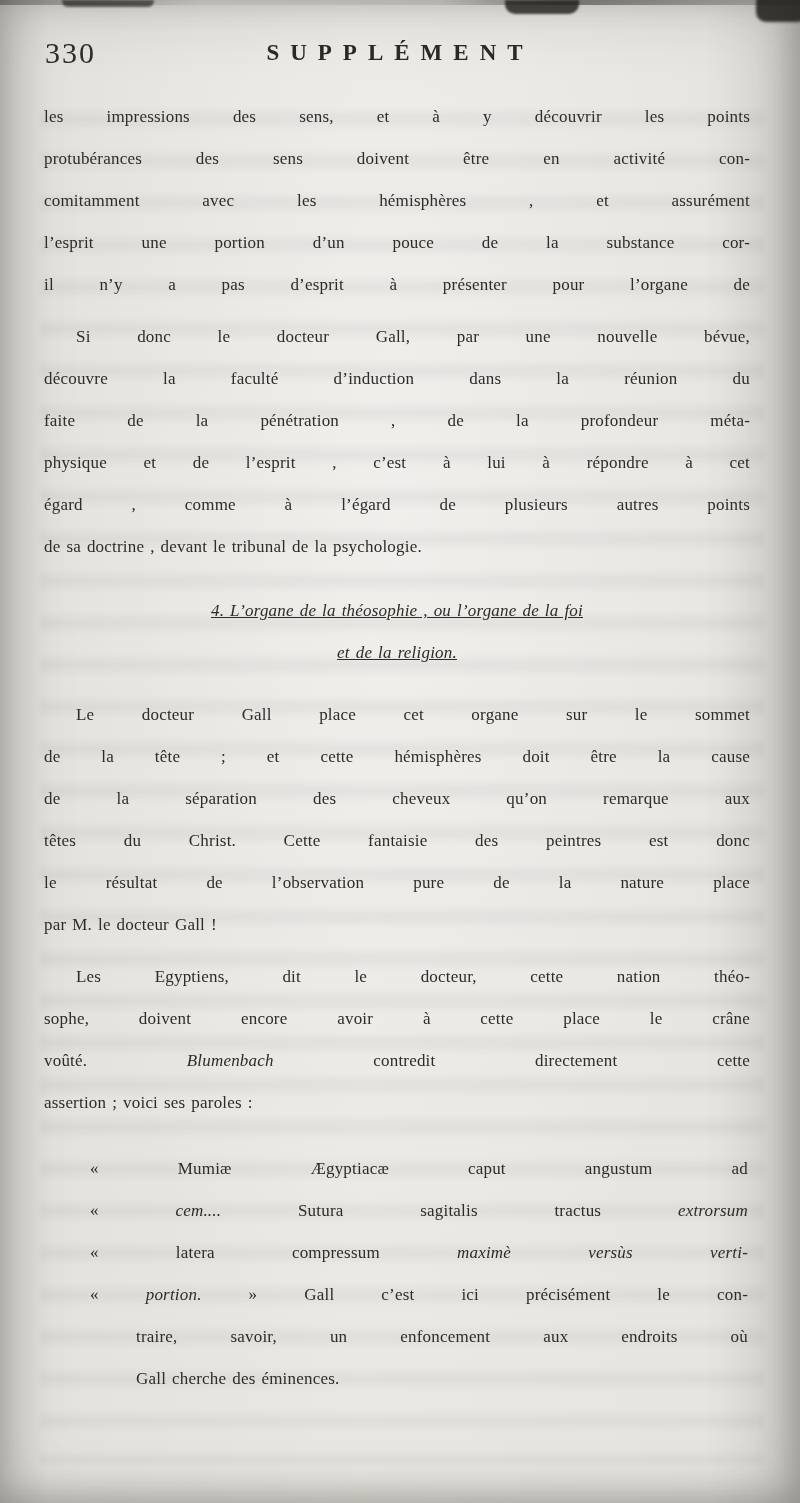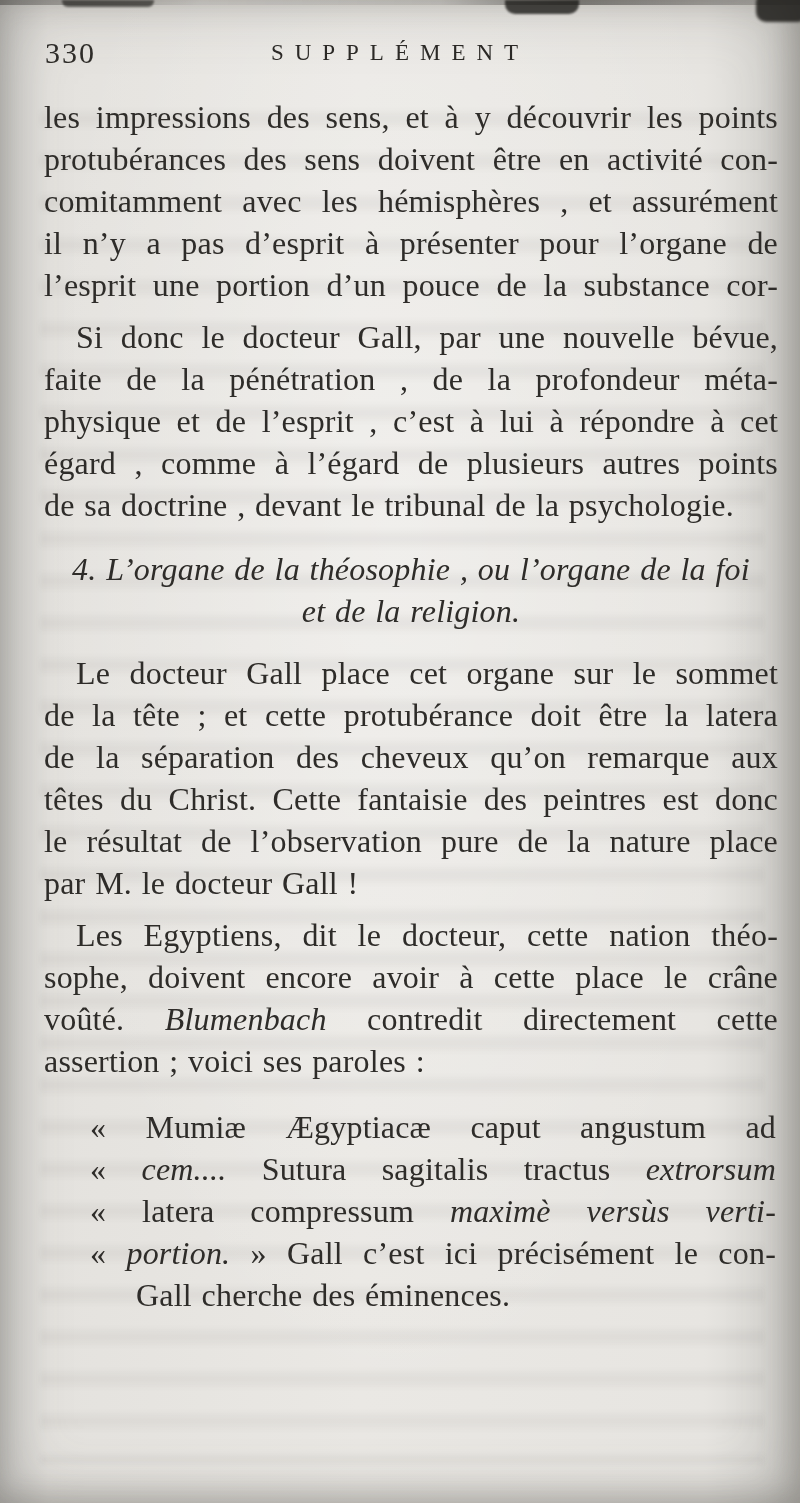--- a/index.html
+++ b/index.html
@@ -48,40 +48,40 @@
   .artifact.smudge { left: 62px; top: 0; width: 92px; height: 7px; border-radius: 0 0 6px 6px; opacity: 0.65; filter: blur(1px); }
   .artifact.blob   { left: 505px; top: 0; width: 74px; height: 14px; border-radius: 0 0 10px 10px; opacity: 0.8; filter: blur(1px); }
   .artifact.corner { right: -8px; top: -8px; width: 52px; height: 30px; border-radius: 10px; opacity: 0.85; filter: blur(1.5px); }
 
   .running-head { position: relative; padding-top: 40px; text-align: center; height: 82px; }
   .pagenum {
     position: absolute; left: 45px; top: 36px;
     font-size: 30px; letter-spacing: 2px;
   }
   .running-title {
-    font-size: 23px; font-weight: normal; letter-spacing: 11px; color: #2b2926;
+    font-size: 23px; font-weight: bold; letter-spacing: 11px; color: #2b2926;
   }
 
   .text-block {
     position: relative;
-    margin: 14px 22px 0 44px;
-    font-size: 32px;
+    margin: 14px 50px 0 44px;
+    font-size: 17px;
     line-height: 42px;
     word-spacing: 1.5px;
     letter-spacing: 0.2px;
   }
 
   .line { text-align: justify; text-align-last: justify; }
   .line.last { text-align-last: left; }
   .block.indent .line.first { text-indent: 32px; }
 
   .block.paragraph + .block.paragraph { margin-top: 10px; }
 
   .block.heading { margin: 22px 18px 20px 18px; font-style: italic; }
-  .block.heading .line { text-align: center; text-align-last: center; }
+  .block.heading .line { text-align: center; text-align-last: center; text-decoration: underline; }
 
   .block.quote { margin-top: 24px; margin-left: 46px; margin-right: 2px; }
   .block.quote .line.cont { padding-left: 46px; }
 
   .it { font-style: italic; }
 </style>
 </head>
 <body>
 
 <div class="page">
@@ -95,50 +95,52 @@
   <header class="running-head">
     <span class="pagenum">330</span>
     <span class="running-title">SUPPLÉMENT</span>
   </header>
 
   <main class="text-block">
       <div class="block paragraph">
         <div class="line first"><span>les impressions des sens, et à y découvrir les points</span></div>
         <div class="line"><span>protubérances des sens doivent être en activité con-</span></div>
         <div class="line"><span>comitamment avec les hémisphères , et assurément</span></div>
+        <div class="line"><span>l’esprit une portion d’un pouce de la substance cor-</span></div>
         <div class="line"><span>il n’y a pas d’esprit à présenter pour l’organe de</span></div>
-        <div class="line"><span>l’esprit une portion d’un pouce de la substance cor-</span></div>
       </div>
       <div class="block paragraph indent">
         <div class="line first"><span>Si donc le docteur Gall, par une nouvelle bévue,</span></div>
+        <div class="line"><span>découvre la faculté d’induction dans la réunion du</span></div>
         <div class="line"><span>faite de la pénétration , de la profondeur méta-</span></div>
         <div class="line"><span>physique et de l’esprit , c’est à lui à répondre à cet</span></div>
         <div class="line"><span>égard , comme à l’égard de plusieurs autres points</span></div>
         <div class="line last"><span>de sa doctrine , devant le tribunal de la psychologie.</span></div>
       </div>
       <div class="block heading">
         <div class="line first"><span class="it">4. L’organe de la théosophie , ou l’organe de la foi</span></div>
         <div class="line last"><span class="it">et de la religion.</span></div>
       </div>
       <div class="block paragraph indent">
         <div class="line first"><span>Le docteur Gall place cet organe sur le sommet</span></div>
-        <div class="line"><span>de la tête ; et cette protubérance doit être la latera</span></div>
+        <div class="line"><span>de la tête ; et cette hémisphères doit être la cause</span></div>
         <div class="line"><span>de la séparation des cheveux qu’on remarque aux</span></div>
         <div class="line"><span>têtes du Christ. Cette fantaisie des peintres est donc</span></div>
         <div class="line"><span>le résultat de l’observation pure de la nature place</span></div>
         <div class="line last"><span>par M. le docteur Gall !</span></div>
       </div>
       <div class="block paragraph indent">
         <div class="line first"><span>Les Egyptiens, dit le docteur, cette nation théo-</span></div>
         <div class="line"><span>sophe, doivent encore avoir à cette place le crâne</span></div>
         <div class="line"><span>voûté. </span><span class="it">Blumenbach</span><span> contredit directement cette</span></div>
         <div class="line last"><span>assertion ; voici ses paroles :</span></div>
       </div>
       <div class="block quote">
         <div class="line first"><span>« Mumiæ Ægyptiacæ caput angustum ad</span></div>
         <div class="line"><span>« </span><span class="it">cem....</span><span> Sutura sagitalis tractus </span><span class="it">extrorsum</span></div>
         <div class="line"><span>« latera compressum </span><span class="it">maximè versùs verti-</span></div>
         <div class="line"><span>« </span><span class="it">portion.</span><span> » Gall c’est ici précisément le con-</span></div>
+        <div class="line cont"><span>traire, savoir, un enfoncement aux endroits où</span></div>
         <div class="line last cont"><span>Gall cherche des éminences.</span></div>
       </div>
     </main>
 
 </div>
 
 </body></html>

